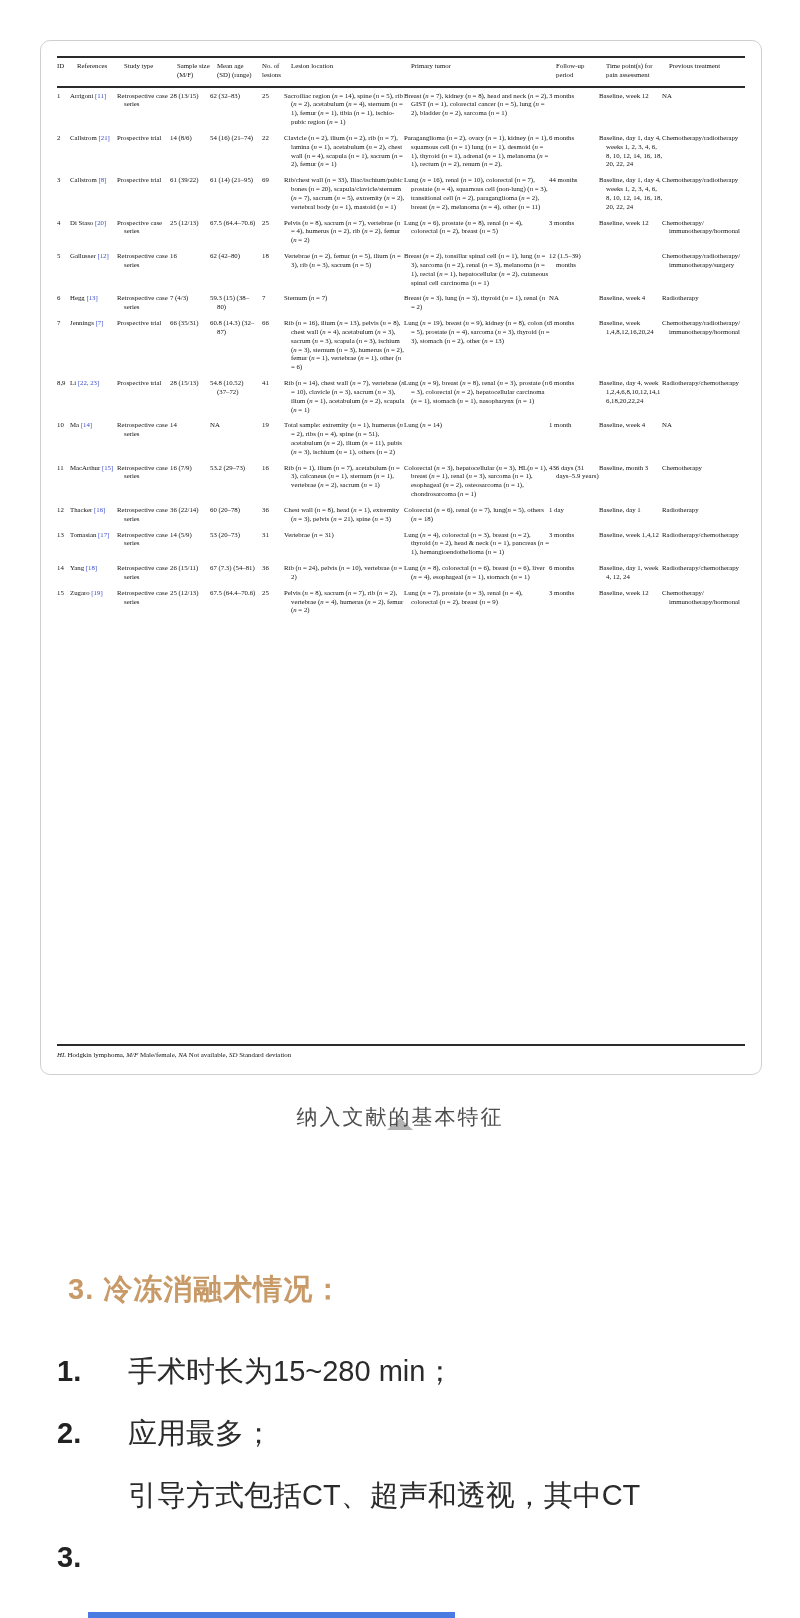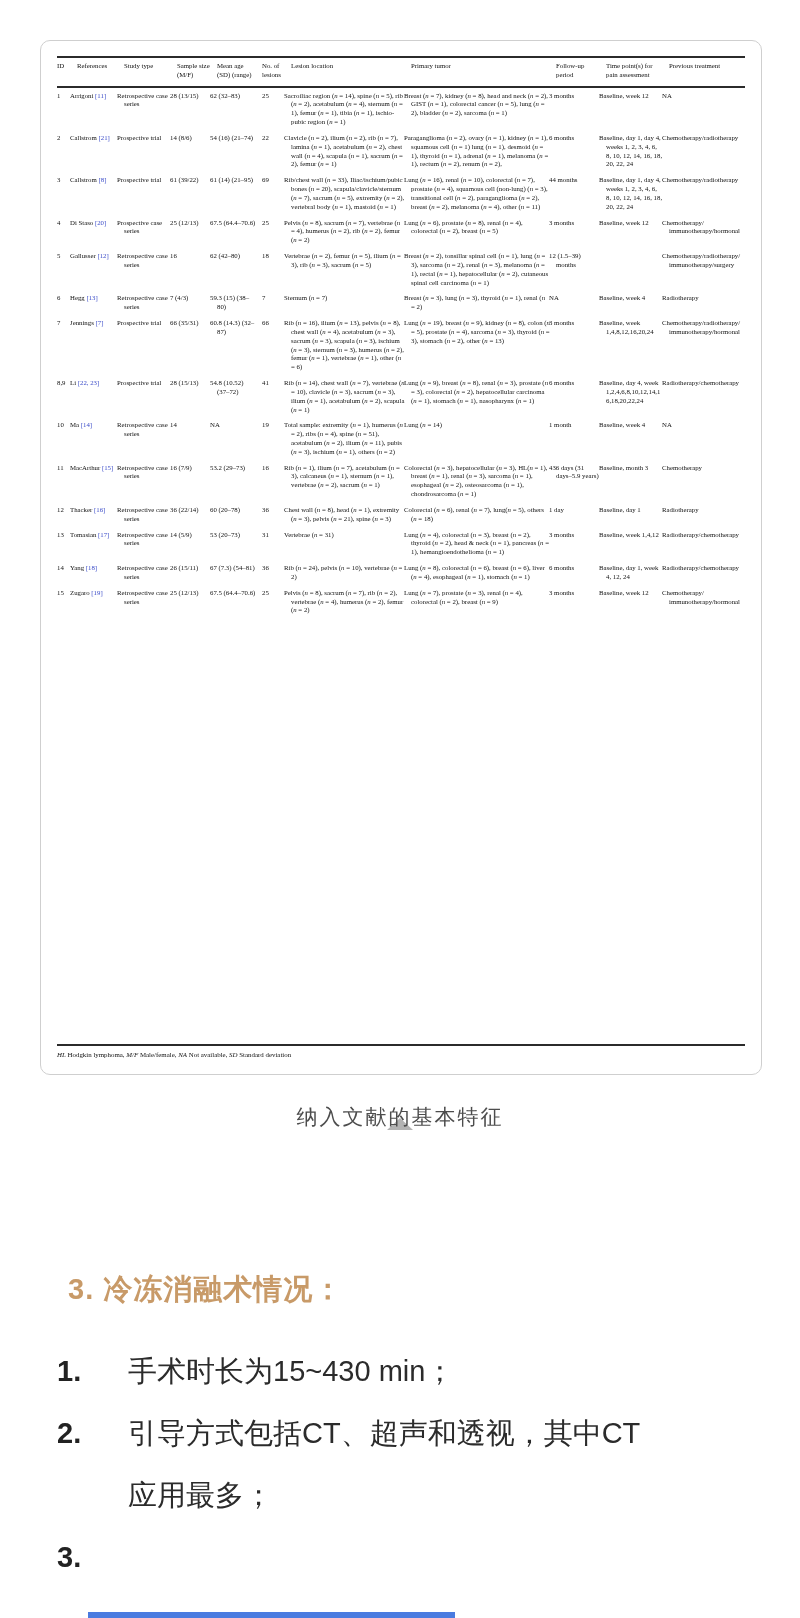--- a/index.html
+++ b/index.html
@@ -282,28 +282,28 @@
   <div class="collapse-arrow"></div>
 
   <div class="caption">纳入文献的基本特征</div>
 
   <h2 class="section-heading">3. 冷冻消融术情况：</h2>
 
   <div class="notes" id="notes-list">
       <div class="note-item">
         <span class="note-num">1.</span>
         <div class="note-text">
-          <div>手术时长为15~430 min；</div>
+          <div>手术时长为15~280 min；</div>
         </div>
       </div>
       <div class="note-item">
         <span class="note-num">2.</span>
         <div class="note-text">
+          <div>应用最多；</div>
           <div>引导方式包括CT、超声和透视，其中CT</div>
-          <div>应用最多；</div>
         </div>
       </div>
       <div class="note-item">
         <span class="note-num">3.</span>
       </div>
     </div>
 
   <div class="bottom-bar"></div>
 
 </div>

